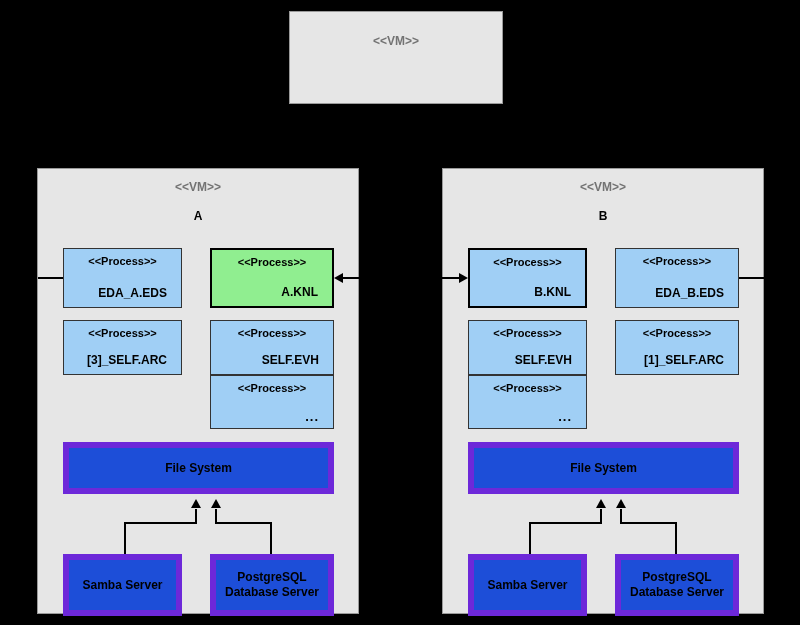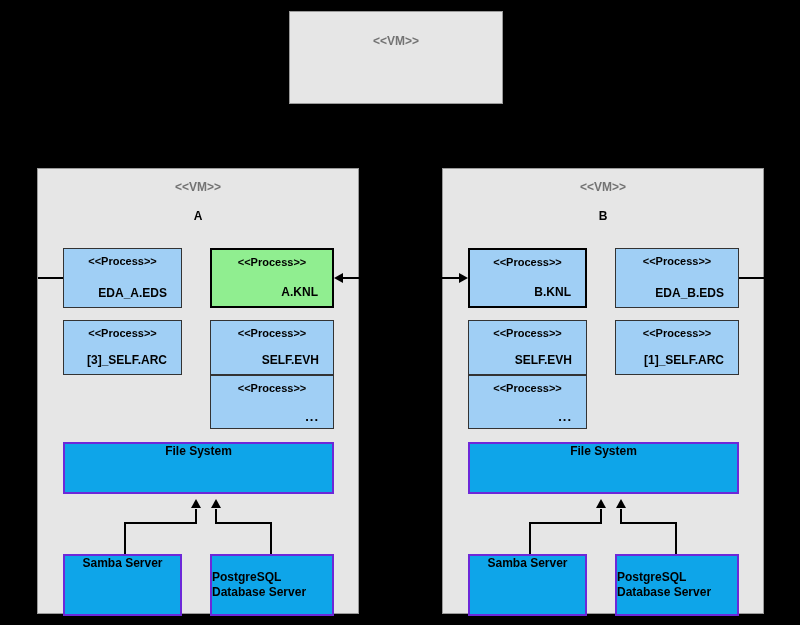--- a/index.html
+++ b/index.html
@@ -14,22 +14,22 @@
 
   
   .proc{position:absolute;box-sizing:border-box;border:1px solid #333;background:#a0cff5;}
   .proc.thick{border:2px solid #000;}
   .proc.green{background:#90ee90;}
   .proc-stereo{position:absolute;left:0;right:0;top:6px;text-align:center;font-size:11px;color:#000;font-weight:bold;}
   .proc-name{position:absolute;left:0;right:14px;bottom:7px;text-align:right;font-size:12px;font-weight:bold;color:#000;}
   .proc-name.dots{bottom:4px;font-size:13px;letter-spacing:1px;}
 
   
-  .art{position:absolute;box-sizing:border-box;border:2px solid #6d28d9;background:#0ea5e9;
-       display:flex;align-items:flex-start;justify-content:center;text-align:center;
+  .art{position:absolute;box-sizing:border-box;border:6px solid #6d28d9;background:#1d4ed8;
+       display:flex;align-items:center;justify-content:center;text-align:center;
        font-size:12px;font-weight:bold;color:#000;line-height:1.25;}
 
   
   .ln{position:absolute;background:#000;}
   .hline{height:2px;}
   .vline{width:2px;}
   .arrow-up{position:absolute;width:0;height:0;border-left:5px solid transparent;
             border-right:5px solid transparent;border-bottom:9px solid #000;}
   .arrow-right{position:absolute;width:0;height:0;border-top:5px solid transparent;
                border-bottom:5px solid transparent;border-left:9px solid #000;}

